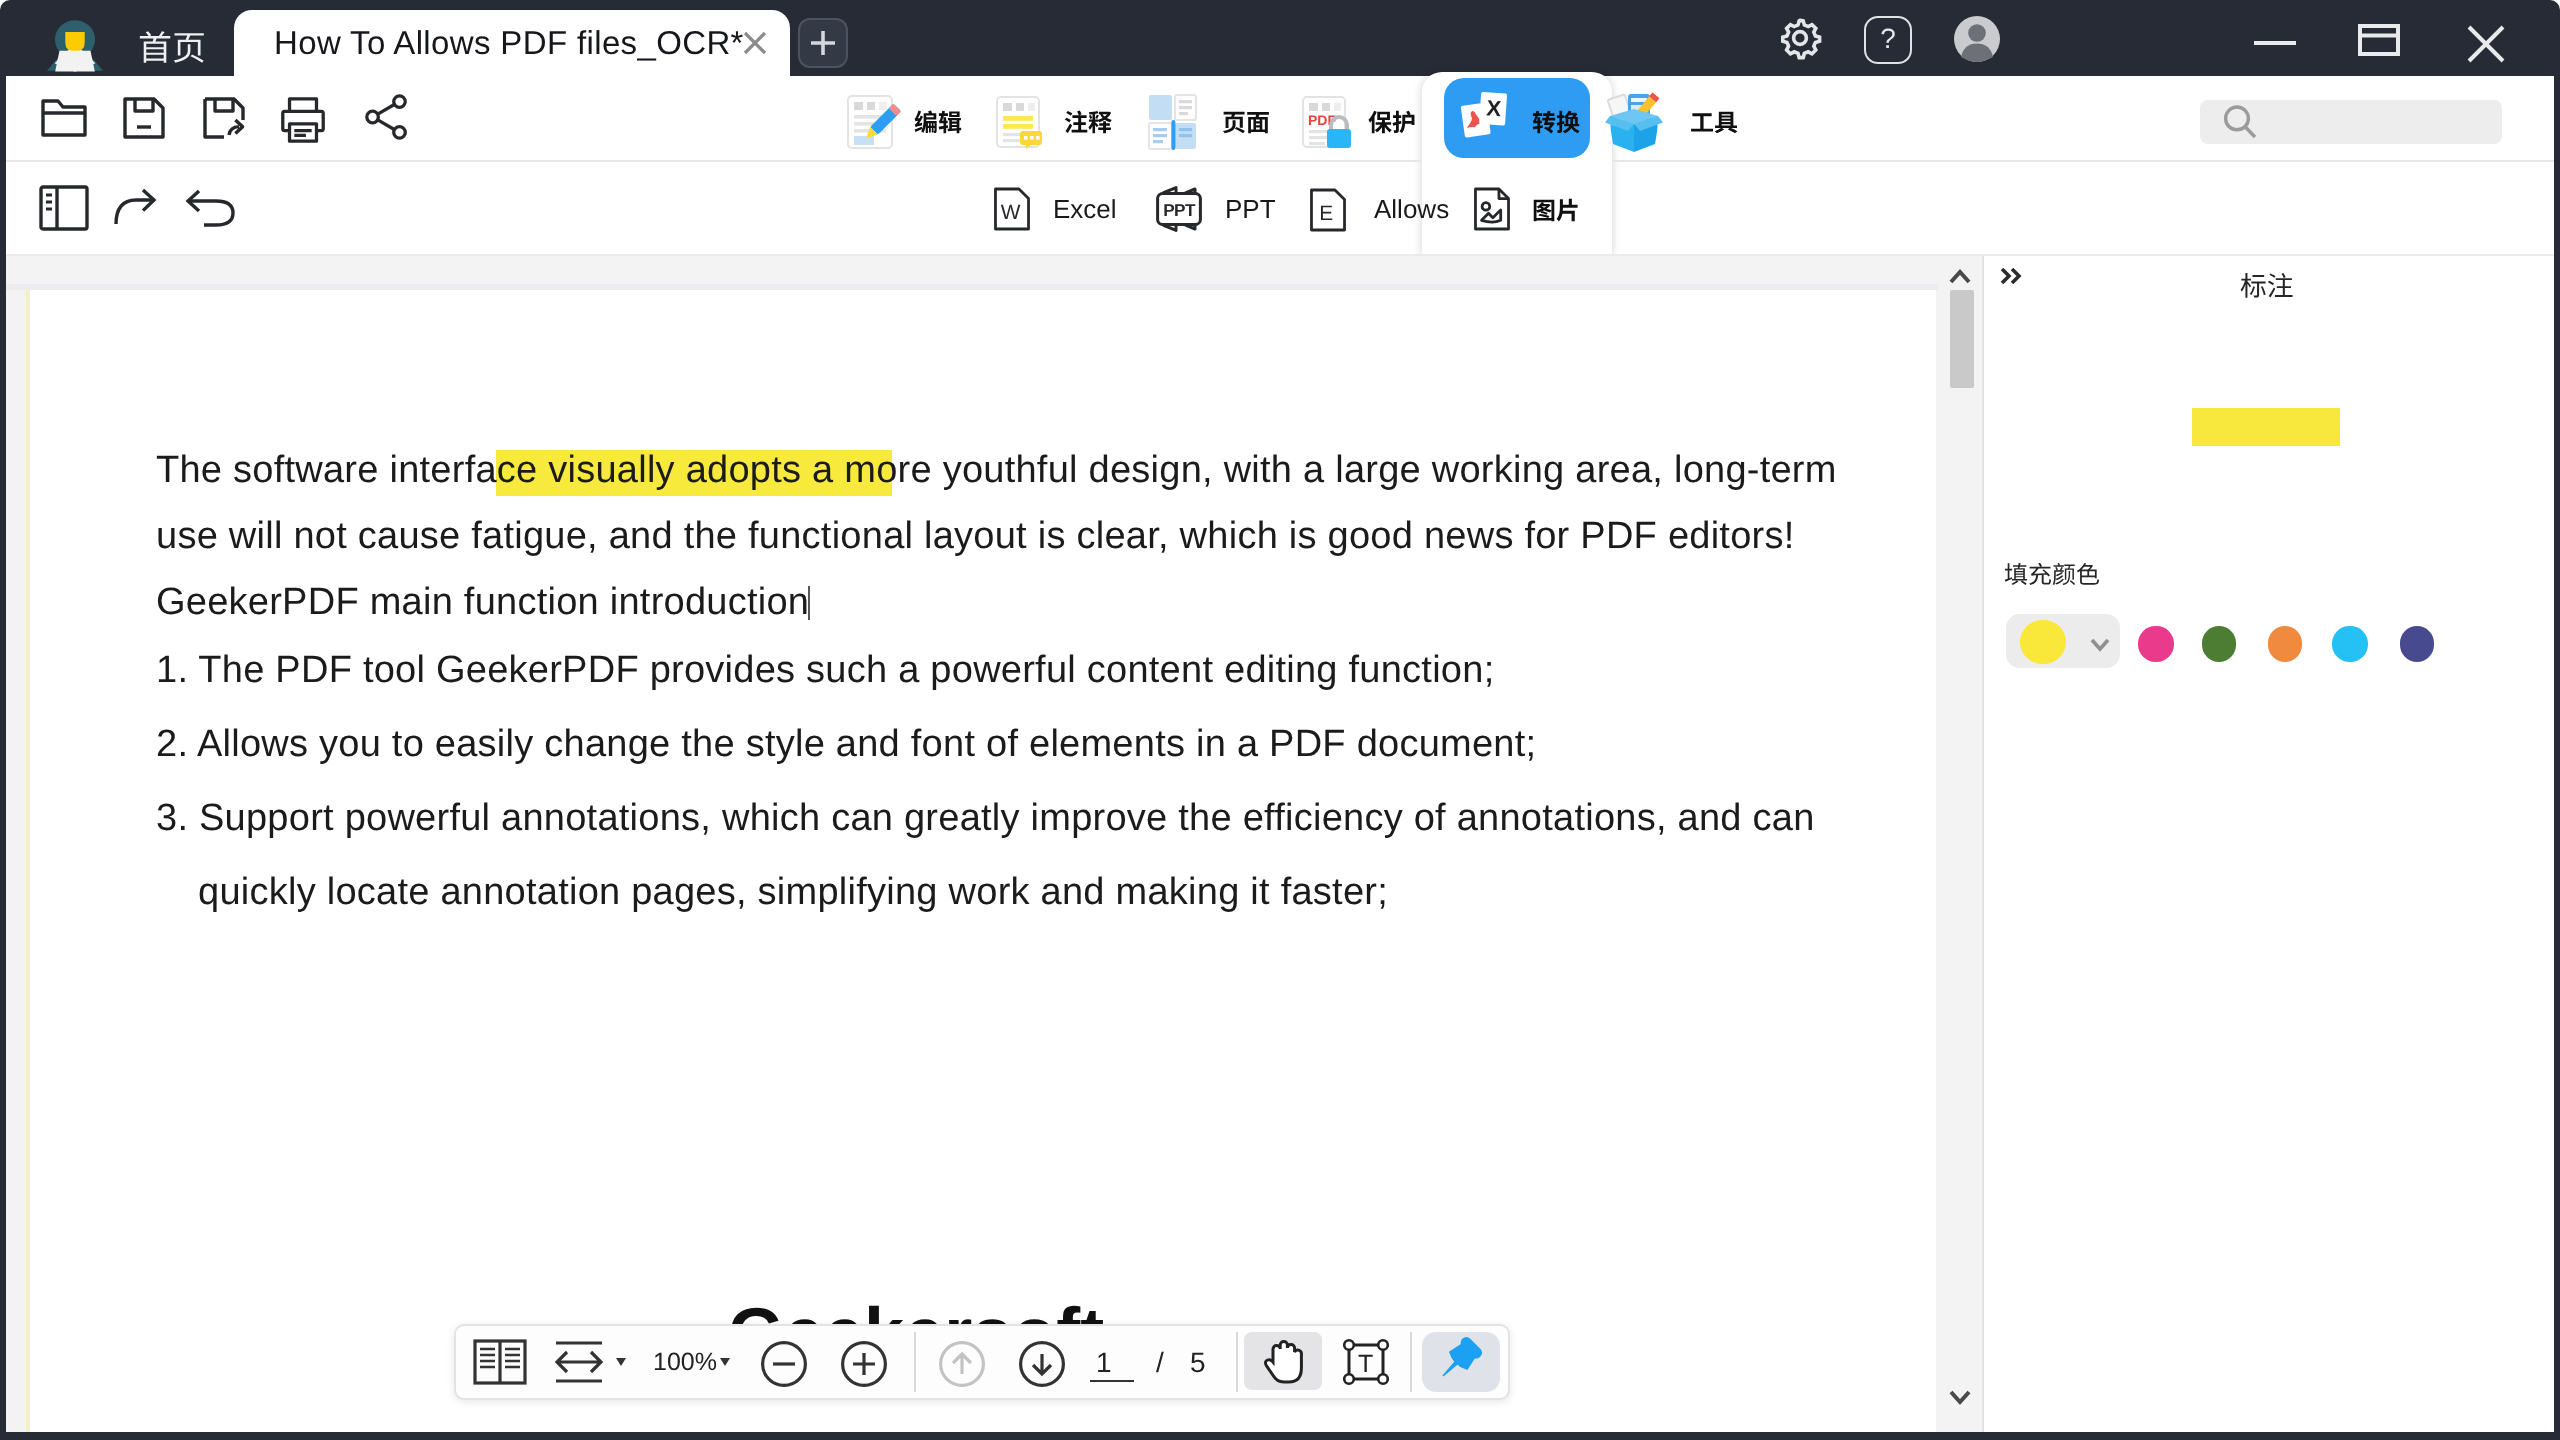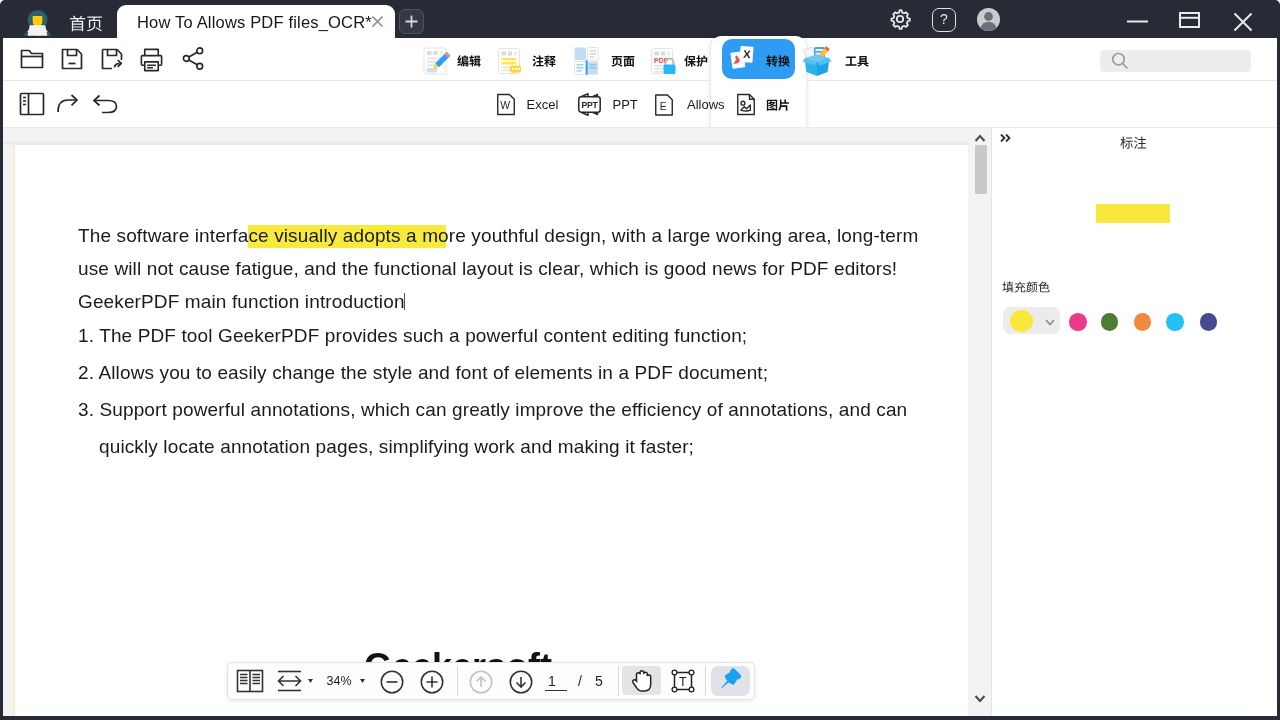--- a/index.html
+++ b/index.html
@@ -266,21 +266,21 @@
 </svg>
 
 <svg class="abs" style="left:276px;top:669px" width="27" height="24" viewBox="0 0 27 24" fill="none" stroke="#333" stroke-width="1.6">
   <path d="M2 2.5 H25"></path>
   <path d="M2 21.5 H25"></path>
   <path d="M2.5 12 H24.5 M7.5 7 L2.5 12 L7.5 17 M19.5 7 L24.5 12 L19.5 17"></path>
 </svg>
 <svg class="abs" style="left:308px;top:679px" width="5" height="4" viewBox="0 0 5 4">
       <path d="M0 0 L5 0 L2.5 4 Z" fill="#333"></path>
     </svg>
-<div class="abs" style="left:326.5px;top:674.2px;font-size:12.5px;color:#222">34%</div>
+<div class="abs" style="left:326.5px;top:674.2px;font-size:12.5px;color:#222">100%</div>
 <svg class="abs" style="left:359.5px;top:679px" width="5" height="4" viewBox="0 0 5 4">
       <path d="M0 0 L5 0 L2.5 4 Z" fill="#333"></path>
     </svg>
 
 <svg class="abs" style="left:380px;top:669.5px" width="24" height="24" viewBox="0 0 24 24" fill="none" stroke="#333" stroke-width="1.6">
   <circle cx="12" cy="12" r="10.7"></circle>
       <path d="M6.5 12 H17.5"></path>
 </svg>
 <svg class="abs" style="left:420px;top:669.5px" width="24" height="24" viewBox="0 0 24 24" fill="none" stroke="#333" stroke-width="1.6">
   <circle cx="12" cy="12" r="10.7"></circle>

